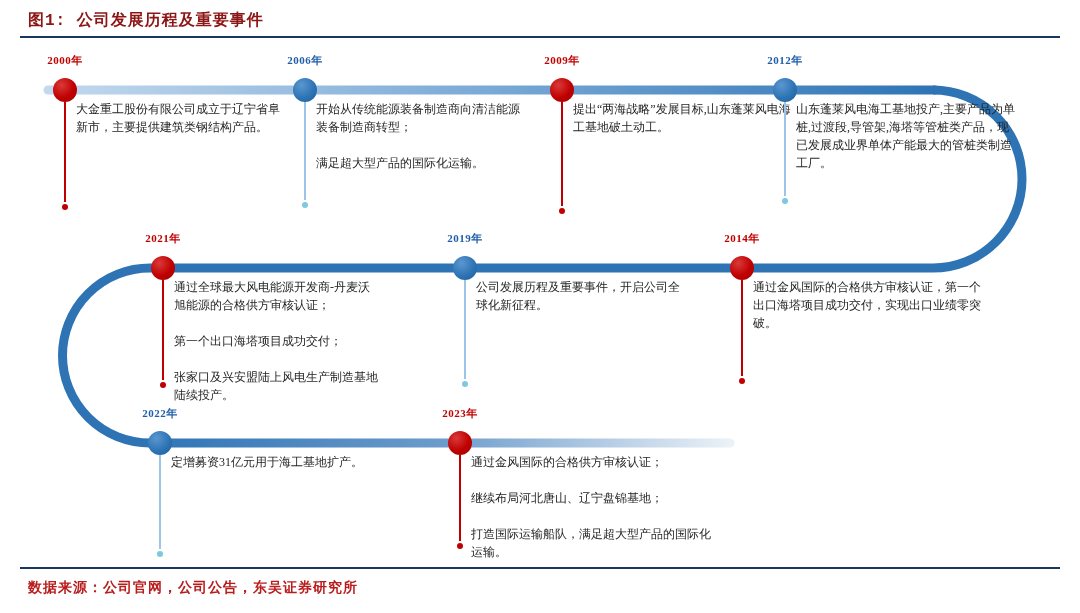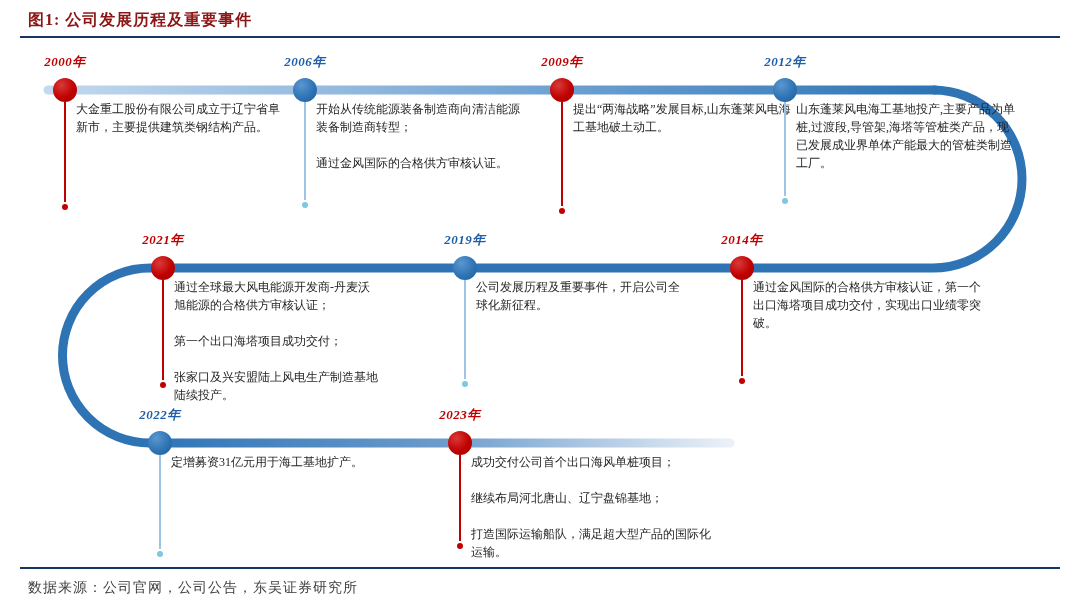--- a/index.html
+++ b/index.html
@@ -5,31 +5,31 @@
   html,body{margin:0;padding:0;background:#ffffff;}
   body{
     width:1080px;height:613px;position:relative;overflow:hidden;
     font-family:"Liberation Serif","DejaVu Serif",serif;
   }
   .rule{position:absolute;left:20px;right:20px;height:2px;background:#17375E;}
   .rule.top{top:36px;}
   .rule.bottom{top:567px;}
   .title{
     position:absolute;left:28px;top:10px;
-    font-size:16px;font-weight:bold;color:#8C1515;letter-spacing:1px;
+    font-size:16px;font-weight:bold;color:#8C1515;letter-spacing:1px;font-family:Liberation Mono, monospace;
   }
   .source{
     position:absolute;left:28px;top:579px;
-    font-size:14px;font-weight:normal;color:#404040;letter-spacing:1px;
+    font-size:14px;font-weight:bold;color:#b91c1c;letter-spacing:1px;
   }
   #snake{position:absolute;left:0;top:0;z-index:0;}
   .node{position:absolute;z-index:2;}
   .year{
     position:absolute;left:-35px;top:-37px;width:70px;text-align:center;
-    font-size:13px;font-weight:bold;letter-spacing:0.5px;font-style:italic;
+    font-size:11px;font-weight:bold;letter-spacing:0.5px;
   }
   .y-red{color:#C00000;}
   .y-blue{color:#1F5EA8;}
   .dot{
     position:absolute;left:-12px;top:-12px;width:24px;height:24px;border-radius:50%;
   }
   .d-red{background:radial-gradient(circle at 35% 30%, #d93a3a 0%, #C00000 55%, #9e0505 100%);}
   .d-blue{background:radial-gradient(circle at 35% 30%, #5b97cf 0%, #2E74B5 55%, #1f5c98 100%);}
   .stem{position:absolute;left:-1px;top:12px;width:2px;}
   .s-red{background:#C00000;}
@@ -75,21 +75,21 @@
   <div class="desc" style="width:205px">大金重工股份有限公司成立于辽宁省阜新市，主要提供建筑类钢结构产品。</div>
 </div>
 
 <div class="node" style="left:305px;top:90px;">
   <div class="year y-blue">2006年</div>
   <div class="dot d-blue"></div>
   <div class="stem s-blue" style="height:98px"></div>
   <div class="enddot e-blue" style="top:112px"></div>
   <div class="desc" style="width:212px">开始从传统能源装备制造商向清洁能源装备制造商转型；
 
-通过金风国际的合格供方审核认证。</div>
+满足超大型产品的国际化运输。</div>
 </div>
 
 <div class="node" style="left:562px;top:90px;">
   <div class="year y-red">2009年</div>
   <div class="dot d-red"></div>
   <div class="stem s-red" style="height:104px"></div>
   <div class="enddot e-red" style="top:118px"></div>
   <div class="desc" style="width:218px">提出“两海战略”发展目标,山东蓬莱风电海工基地破土动工。</div>
 </div>
 
@@ -135,21 +135,21 @@
   <div class="stem s-blue" style="height:94px"></div>
   <div class="enddot e-blue" style="top:108px"></div>
   <div class="desc" style="width:235px">定增募资31亿元用于海工基地扩产。</div>
 </div>
 
 <div class="node" style="left:460px;top:443px;">
   <div class="year y-red">2023年</div>
   <div class="dot d-red"></div>
   <div class="stem s-red" style="height:86px"></div>
   <div class="enddot e-red" style="top:100px"></div>
-  <div class="desc" style="width:245px">成功交付公司首个出口海风单桩项目；
+  <div class="desc" style="width:245px">通过金风国际的合格供方审核认证；
 
 继续布局河北唐山、辽宁盘锦基地；
 
 打造国际运输船队，满足超大型产品的国际化运输。</div>
 </div>
 
 <div class="rule bottom"></div>
 <div class="source">数据来源：公司官网，公司公告，东吴证券研究所</div>
 
 </body></html>

